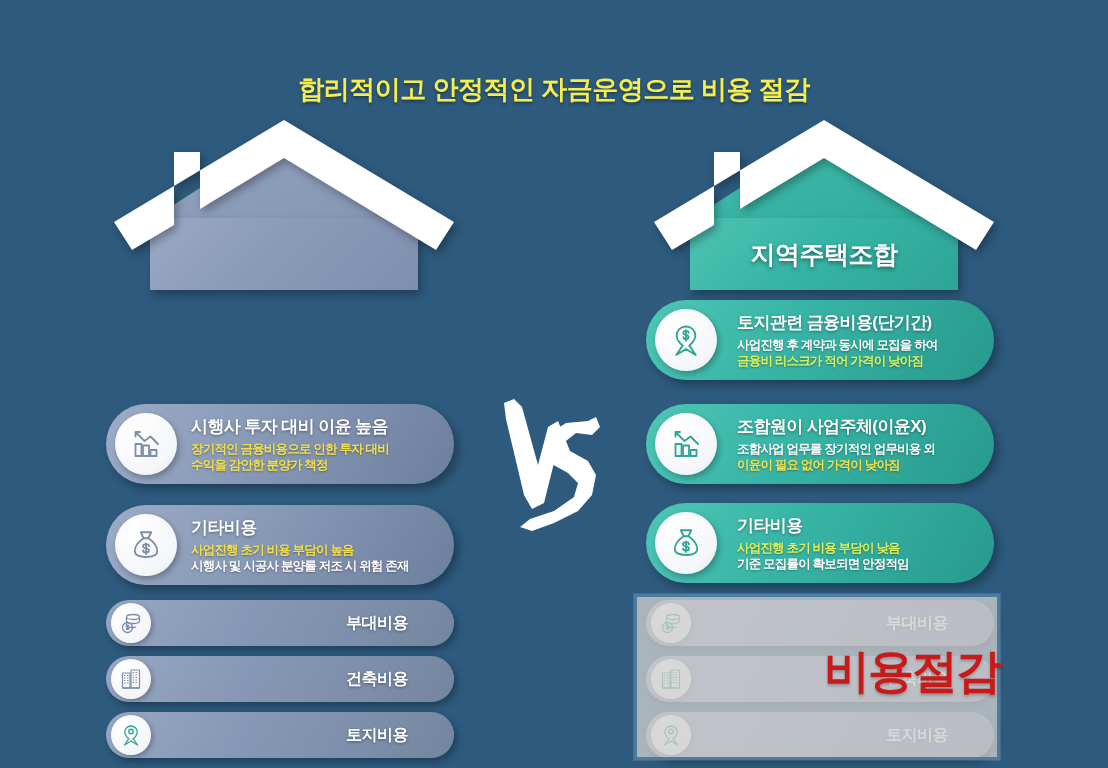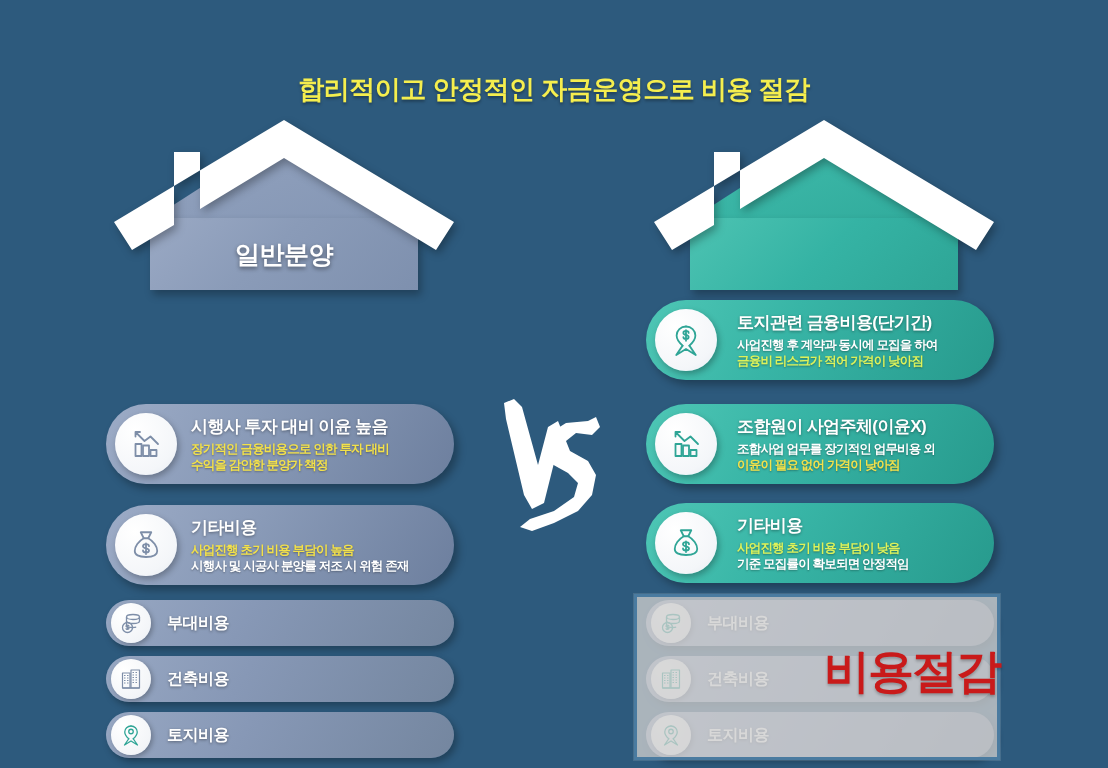--- a/index.html
+++ b/index.html
@@ -76,21 +76,21 @@
     box-shadow:3px 4px 7px rgba(0,0,0,.28);
     display:flex; align-items:center;
   }
   .bar-icon{
     width:40px; height:40px; min-width:40px; border-radius:50%;
     background:radial-gradient(circle at 32% 28%,#ffffff 0%,#f3f5f8 72%,#e6eaf0 100%);
     margin-left:5px; box-shadow:2px 2px 5px rgba(0,0,0,.26);
     display:flex; align-items:center; justify-content:center;
   }
   .bar-label{
-    flex:1; text-align:left; padding-right:26px;
+    flex:1; text-align:right; padding-right:46px;
     font-size:16px; font-weight:bold; color:#ffffff; letter-spacing:-0.5px;
     text-shadow:0 1px 3px rgba(0,0,0,.40);
     margin-left:16px;
   }
 
   
   .savings-box{
     position:absolute; left:634px; top:594px; width:366px; height:166px;
     background:rgba(205,205,205,.78);
     border:3px solid #4a7ba0;
@@ -115,29 +115,29 @@
 <div id="stage">
 
   <div class="title">합리적이고 안정적인 자금운영으로 비용 절감</div>
 
   <div class="house" style="left:104px;top:110px;width:360px;height:180px;">
     <div class="gable gable-left"></div>
     <div class="body body-left"></div>
     <svg class="roof-svg" width="360" height="190" viewBox="0 0 360 190">
       <path d="M180 10 L350 112 L332 140 L180 48 L96 99 L96 42 L70 42 L70 115 L28 140 L10 112 Z" fill="#ffffff"></path>
     </svg>
-    <div class="house-label">일반분양</div>
   </div>
 
   <div class="house" style="left:644px;top:110px;width:360px;height:180px;">
     <div class="gable gable-right"></div>
     <div class="body body-right"></div>
     <svg class="roof-svg" width="360" height="190" viewBox="0 0 360 190">
       <path d="M180 10 L350 112 L332 140 L180 48 L96 99 L96 42 L70 42 L70 115 L28 140 L10 112 Z" fill="#ffffff"></path>
     </svg>
+    <div class="house-label">지역주택조합</div>
   </div>
 
 
   <div class="card card-left" style="left:106px;top:404px;">
     <div class="card-icon">
       <svg width="36" height="36" viewBox="0 0 48 48">
           <g fill="none" stroke="#7e8ea8" stroke-width="2.4" stroke-linejoin="round" stroke-linecap="round">
             <path d="M10 14 L10 8 M10 8 L16 8 M10 8 L22 20 L30 14 L40 24"></path>
             <rect x="10" y="24" width="8" height="16"></rect>
             <rect x="20" y="26" width="8" height="14"></rect>

